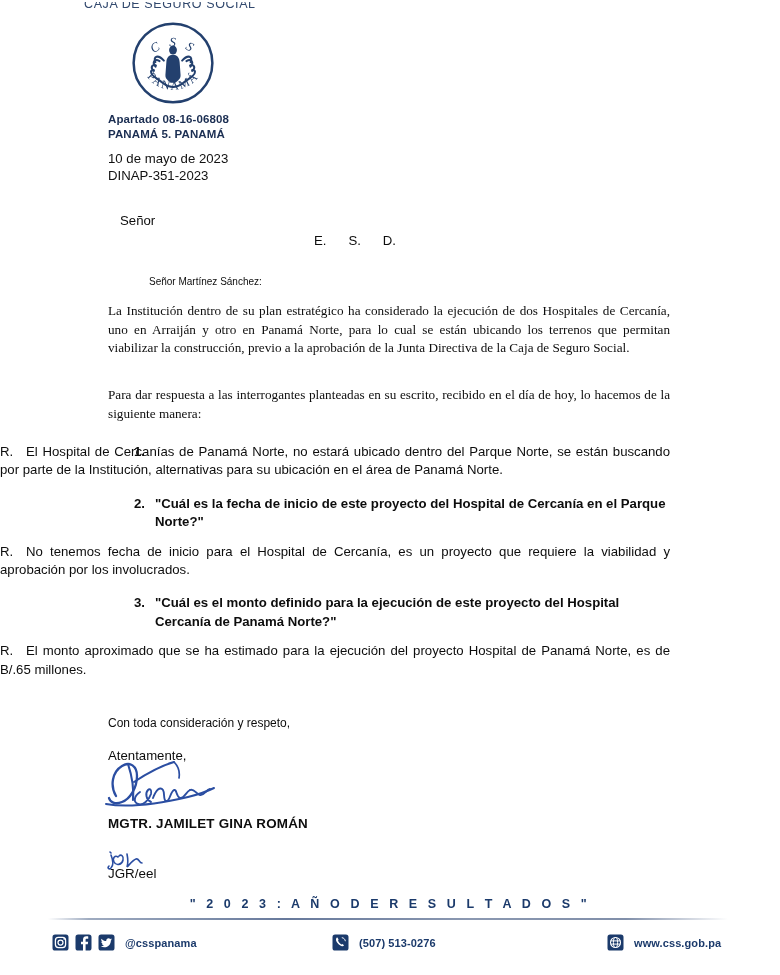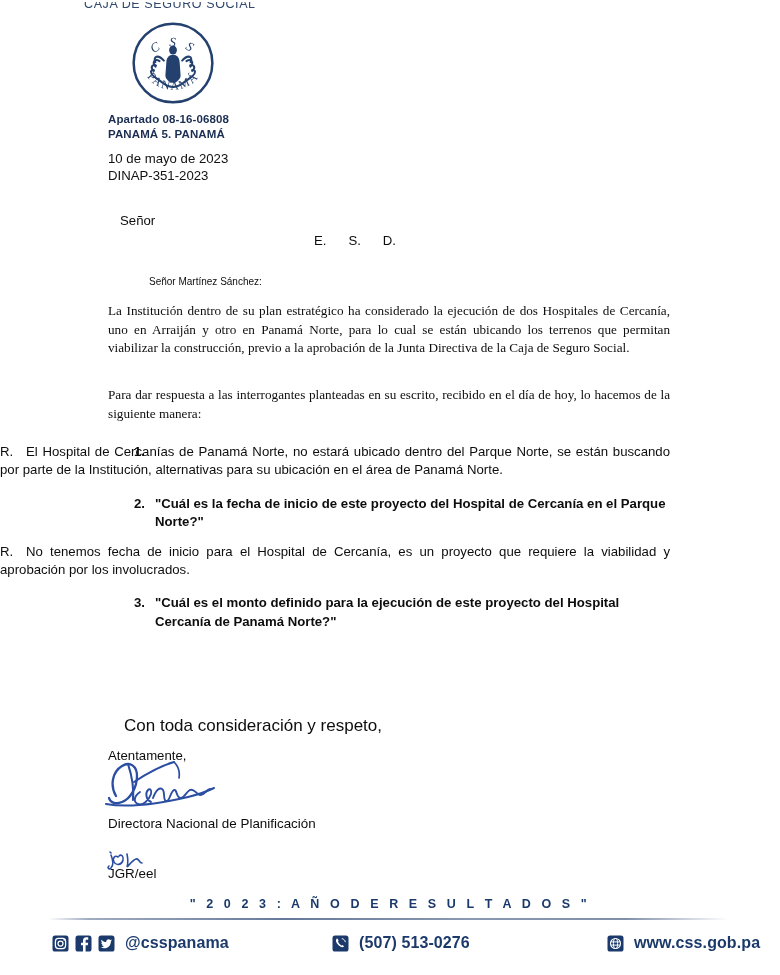--- a/index.html
+++ b/index.html
@@ -148,22 +148,22 @@
   }
   .a-row .a-mark {
     display: inline-block;
     min-width: 26px;
   }
   .qa-gap { height: 15px; }
 
   .closing {
     position: absolute;
     top: 716px;
-    left: 124px;
-    font-size: 17px;
+    left: 108px;
+    font-size: 12px;
   }
   .sign-off {
     position: absolute;
     top: 748px;
     left: 108px;
     font-size: 13.2px;
   }
 
   .signature-mark {
     position: absolute;
@@ -228,21 +228,21 @@
     top: 930px;
     left: 0;
     width: 780px;
     height: 45px;
   }
   .f-group {
     position: absolute;
     display: flex;
     align-items: center;
     gap: 6px;
-    font-size: 16px;
+    font-size: 11px;
     font-weight: 700;
     color: #1b3a6b;
     letter-spacing: 0.1px;
   }
   .f-social { left: 52px; top: 4px; }
   .f-phone  { left: 332px; top: 4px; text-align: center; }
   .f-web    { left: 607px; top: 4px; }
   .f-label { margin-left: 4px; }
   .ficon {
     width: 17px;
@@ -339,20 +339,23 @@
       </div>
     </div>
 
     <div class="qa-gap"></div>
 
     <div class="qa-item">
       <div class="q-row">
         <span class="q-num">3.</span>
         <span>"Cuál es el monto definido para la ejecución de este proyecto del Hospital Cercanía de Panamá Norte?"</span>
       </div>
+      <div class="a-row">
+        <span class="a-mark">R.</span><span>El monto aproximado que se ha estimado para la ejecución del proyecto Hospital de Panamá Norte, es de B/.65 millones.</span>
+      </div>
     </div>
 
   </div>
 
   <div class="closing">Con toda consideración y respeto,</div>
   <div class="sign-off">Atentamente,</div>
 
   <div class="signature-mark">
     <svg viewBox="0 0 150 62" width="150" height="62" aria-hidden="true">
       <g fill="none" stroke="#2b4ea2" stroke-linecap="round" stroke-linejoin="round">
@@ -362,21 +365,21 @@
         <path d="M36 40 C 30 44, 29 50, 34 52 C 39 54, 45 48, 47 42 C 48 38, 46 36, 44 38 C 41 41, 42 48, 47 50" stroke-width="1.9"></path>
         <path d="M49 46 C 52 38, 56 34, 59 38 C 61 41, 59 48, 62 49 C 66 50, 66 40, 70 38 C 73 37, 72 45, 76 46 C 80 47, 82 40, 86 38" stroke-width="1.9"></path>
         <path d="M86 38 C 90 36, 92 42, 96 43 C 100 44, 102 38, 106 37" stroke-width="1.9"></path>
         <path d="M2 52 C 24 56, 54 52, 84 45 C 96 42, 104 39, 110 36" stroke-width="2.0"></path>
         <path d="M70 10 C 74 14, 76 20, 75 26" stroke-width="1.7"></path>
       </g>
     </svg>
   </div>
 
   <div class="signer">
-    <span class="signer-title">Directora Nacional de Planificación</span>
+    <span class="signer-name">MGTR. JAMILET GINA ROMÁN</span>
   </div>
 
   <div class="initials-mark">
     <svg viewBox="0 0 50 22" width="50" height="22" aria-hidden="true">
       <g fill="none" stroke="#2b4ea2" stroke-width="1.6" stroke-linecap="round">
         <path d="M5 6 C 7 11, 8 16, 5 19 C 3 21, 1 19, 3 17"></path>
         <path d="M4 3 L 5 4"></path>
         <path d="M12 8 C 9 6, 6 9, 8 13 C 10 17, 16 16, 17 11 C 18 7, 15 5, 13 7"></path>
         <path d="M21 5 C 22 10, 22 15, 21 18 C 24 15, 27 11, 30 10 C 33 9, 33 14, 36 14"></path>
       </g>

